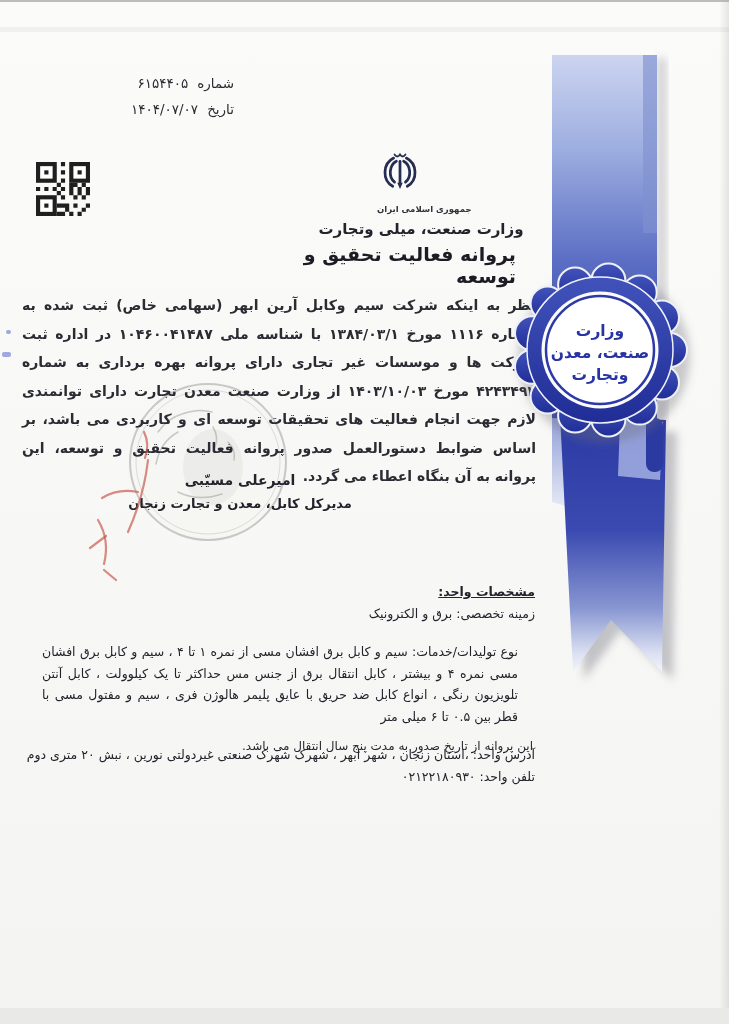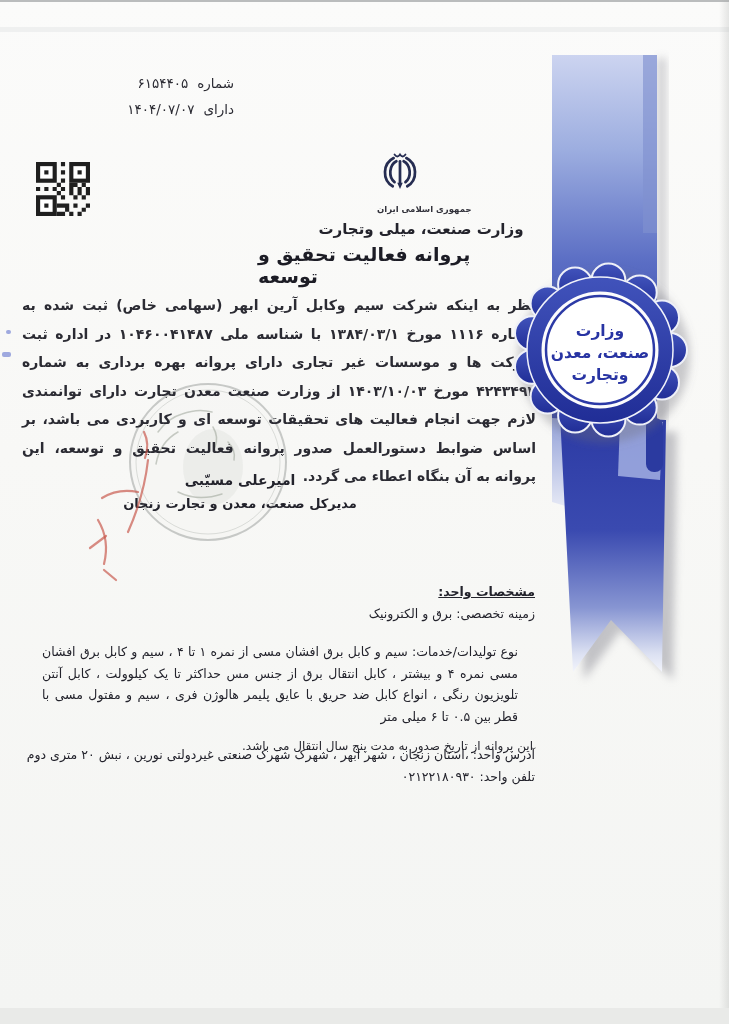--- a/index.html
+++ b/index.html
@@ -15,21 +15,21 @@
   .header-block{left:30px;top:70px;width:204px;direction:rtl;text-align:right;
     font-size:13.5px;line-height:26px;color:#2b2b33;}
   .meta-line .value{margin-inline-start:9px;letter-spacing:.5px;}
   
   .qr{left:36px;top:161px;width:54px;height:56px;}
   
   .emblem-wrap{left:377px;top:149px;width:120px;text-align:left;line-height:1;}
   .emblem-caption{font-size:8.5px;font-weight:bold;letter-spacing:.5px;margin-top:3px;color:#33333c;}
   .ministry-line{left:310px;top:220px;width:222px;text-align:center;direction:rtl;
     font-weight:bold;font-size:15px;color:#23232c;}
-  .doc-title{left:258px;top:243px;width:258px;text-align:left;direction:rtl;
+  .doc-title{left:258px;top:243px;width:258px;text-align:right;direction:rtl;
     font-weight:bold;font-size:19px;color:#1c1c25;}
   
   .body-text{left:22px;top:291px;width:514px;margin:0;direction:rtl;
     text-align:justify;text-align-last:right;font-weight:bold;
     font-size:14px;line-height:28.5px;color:#2b2b33;z-index:2;}
   
   .stamp{left:118px;top:372px;width:180px;height:180px;z-index:1;}
   .sig-ink{left:82px;top:420px;width:120px;height:170px;z-index:3;}
   .sig-block{left:118px;top:472px;width:244px;text-align:center;direction:rtl;z-index:2;}
   .sig-name{font-weight:bold;font-size:14px;color:#23232c;}
@@ -54,21 +54,21 @@
 
   <div class="abs top-line"></div>
   <div class="abs band2"></div>
   <div class="abs right-shade"></div>
 
   <div class="abs header-block">
     <div class="meta-line">
       <span>شماره</span><span class="value">۶۱۵۴۴۰۵</span>
     </div>
     <div class="meta-line">
-      <span>دارای</span><span class="value">۱۴۰۴/۰۷/۰۷</span>
+      <span>تاریخ</span><span class="value">۱۴۰۴/۰۷/۰۷</span>
     </div>
   </div>
 
   <svg class="abs qr" viewBox="0 0 52 52">
     <g>
       <rect x="0" y="0" width="20" height="20" fill="#1f1f1f"></rect>
         <rect x="4" y="4" width="12" height="12" fill="#fff"></rect>
         <rect x="8" y="8" width="4" height="4" fill="#1f1f1f"></rect>
     </g>
     <g>
@@ -123,21 +123,21 @@
       <path d="M20 78 q16 -10 36 -6"></path>
       <path d="M66 40 q-4 36 -20 72"></path>
       <path d="M16 100 q12 20 6 44"></path>
       <path d="M8 128 l16 -12"></path>
       <path d="M22 150 l12 10"></path>
     </g>
   </svg>
 
   <div class="abs sig-block">
     <div class="sig-name">امیرعلی مسیّبی</div>
-    <div class="sig-role">مدیرکل صنعت، معدن و تجارت زنجان</div>
+    <div class="sig-role">مدیرکل کابل، معدن و تجارت زنجان</div>
   </div>
 
   <div class="abs specs">
     <div class="specs-heading">مشخصات واحد:</div>
     <div class="specs-line">زمینه تخصصی: برق و الکترونیک</div>
     <p class="specs-par">نوع تولیدات/خدمات: سیم و کابل برق افشان مسی از نمره ۱ تا ۴ ، سیم و کابل برق افشان مسی نمره ۴ و بیشتر ، کابل انتقال برق از جنس مس حداکثر تا یک کیلوولت ، کابل آنتن تلویزیون رنگی ، انواع کابل ضد حریق با عایق پلیمر هالوژن فری ، سیم و مفتول مسی با قطر بین ۰.۵ تا ۶ میلی متر</p>
     <div class="specs-line">آدرس واحد: ،استان زنجان ، شهر ابهر ، شهرک شهرک صنعتی غیردولتی نورین ، نبش ۲۰ متری دوم</div>
     <div class="specs-line">تلفن واحد: ۰۲۱۲۲۱۸۰۹۳۰</div>
   </div>
 

